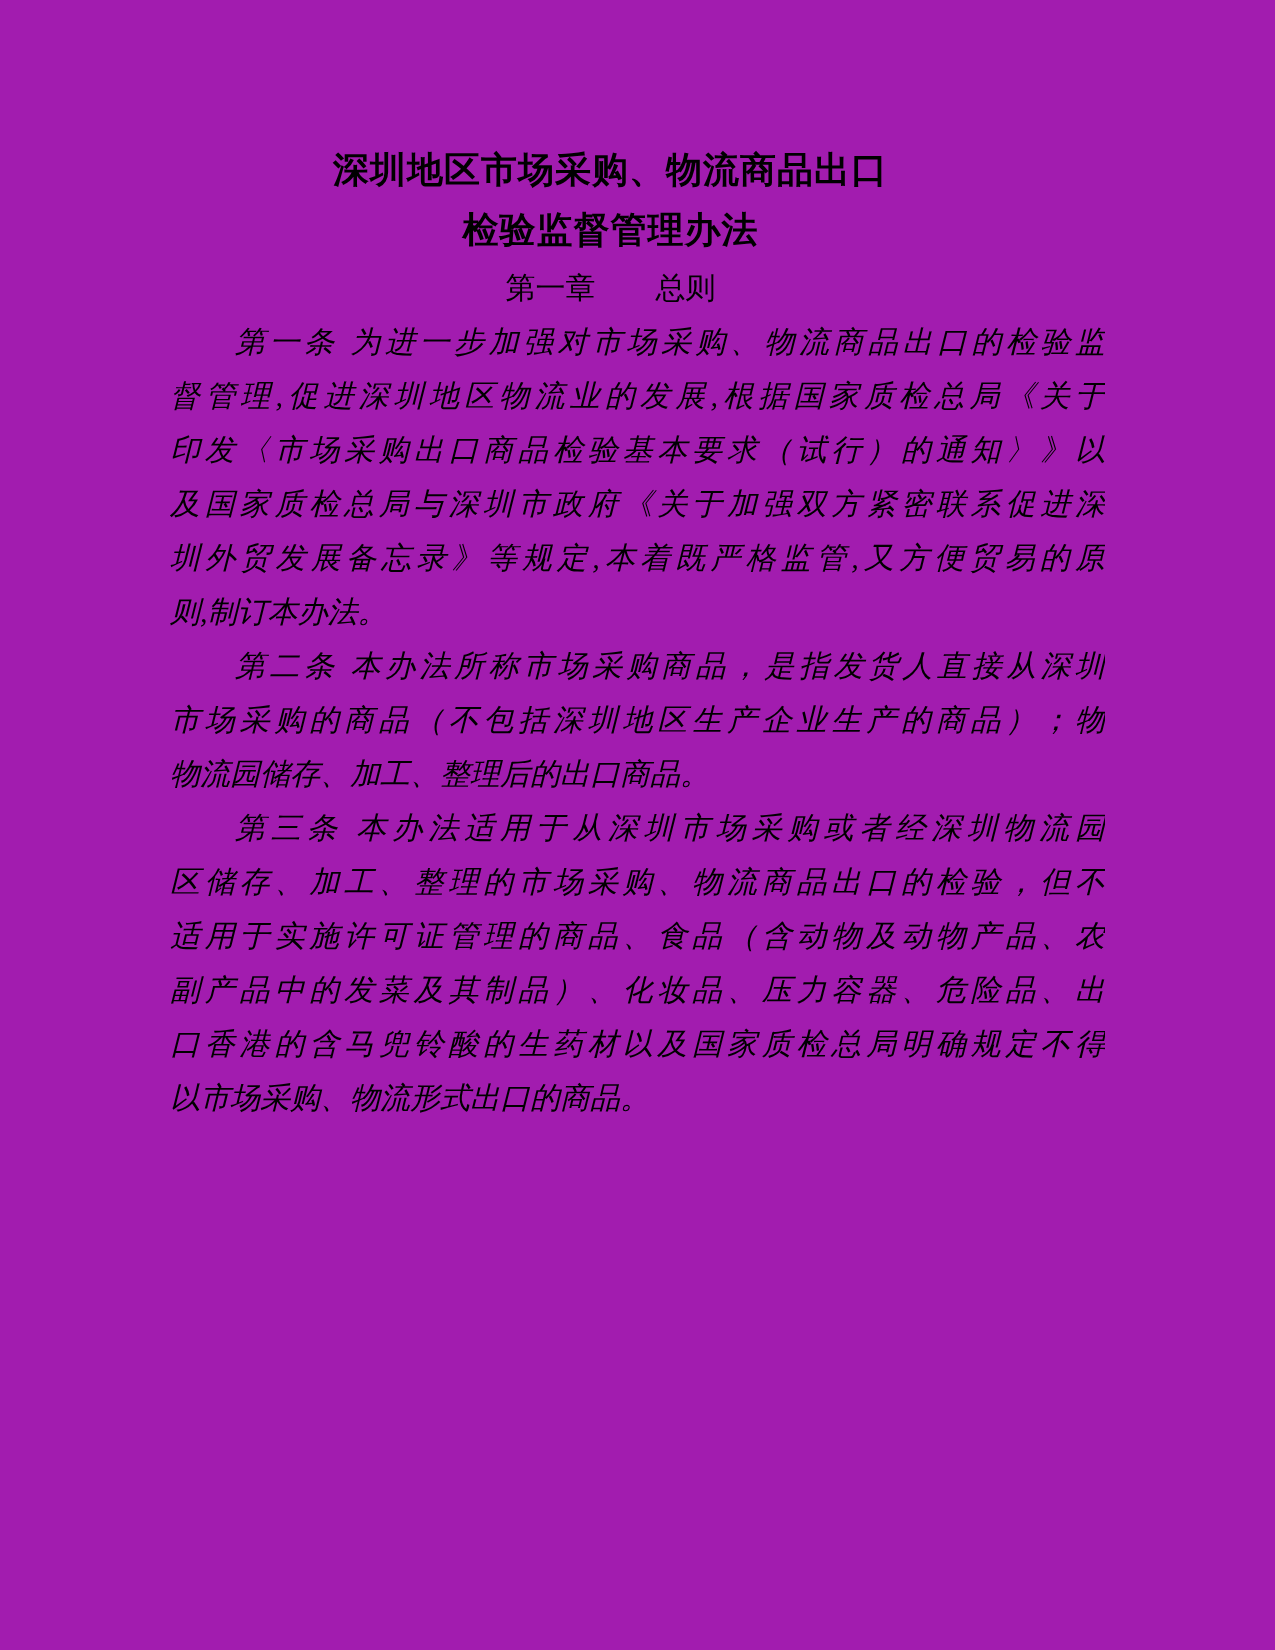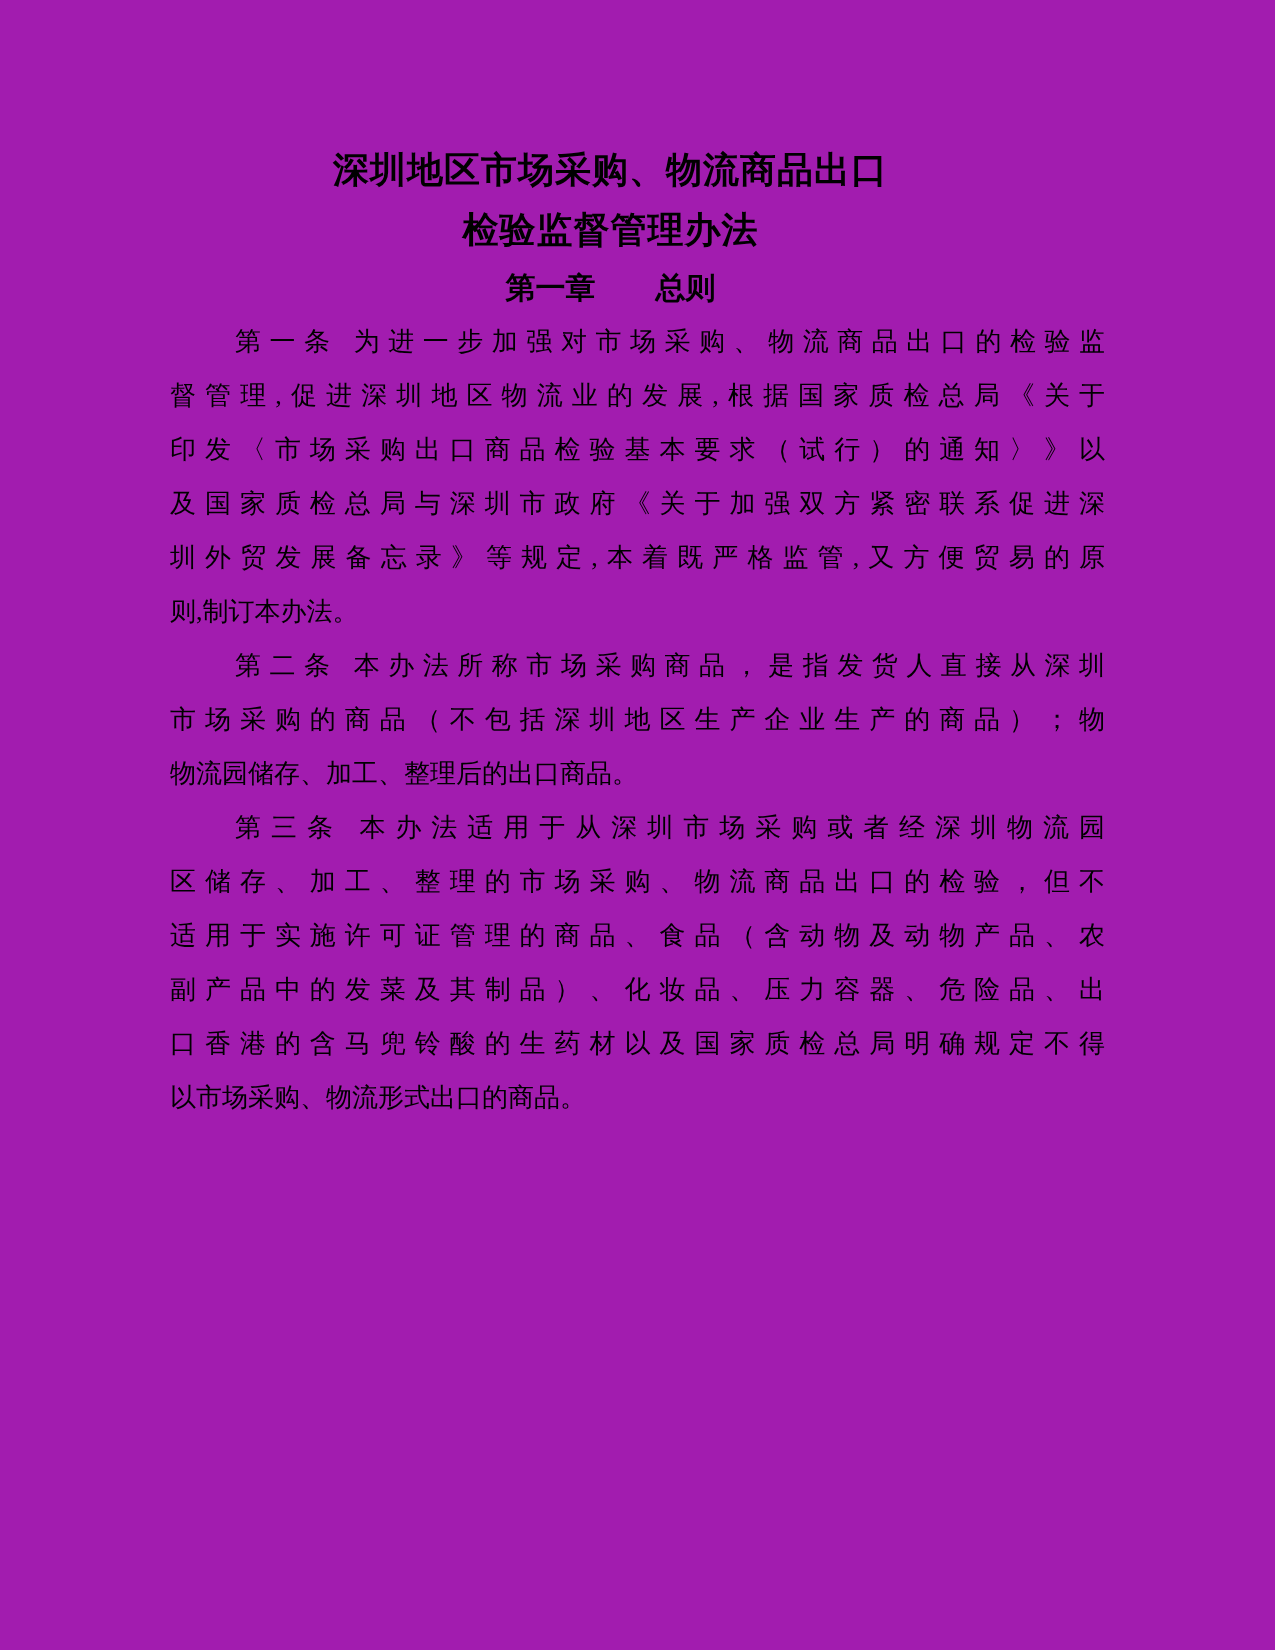--- a/index.html
+++ b/index.html
@@ -31,36 +31,37 @@
   }
   .title-line {
     font-size: 36px;
     font-weight: 700;
     line-height: 60px;
     letter-spacing: 1px;
     white-space: nowrap;
   }
   .chapter {
     font-size: 30px;
-    font-weight: 700;
+    font-weight: 400;
     line-height: 55px;
     white-space: nowrap;
   }
   .body-block {
     margin-top: 0;
   }
   .line {
-    font-size: 26px;
+    font-size: 30px;
     line-height: 54px;
     height: 54px;
     text-align: justify;
     text-align-last: justify;
     text-justify: inter-character;
     white-space: normal;
     overflow: hidden;
+    font-style: italic;
   }
   .line.indent {
     padding-left: 65px;
   }
   .line.para-end {
     text-align: right;
     text-align-last: left;
   }
 </style>
 </head>

